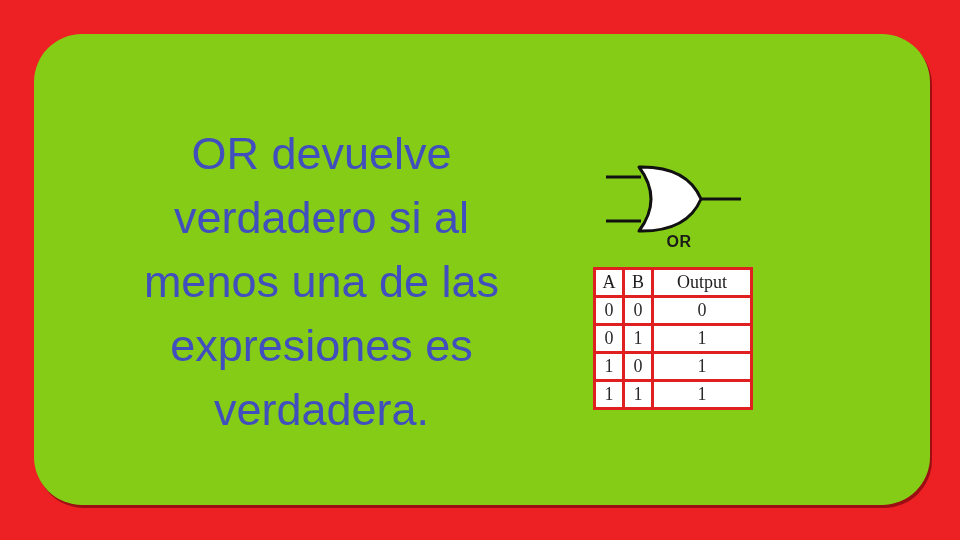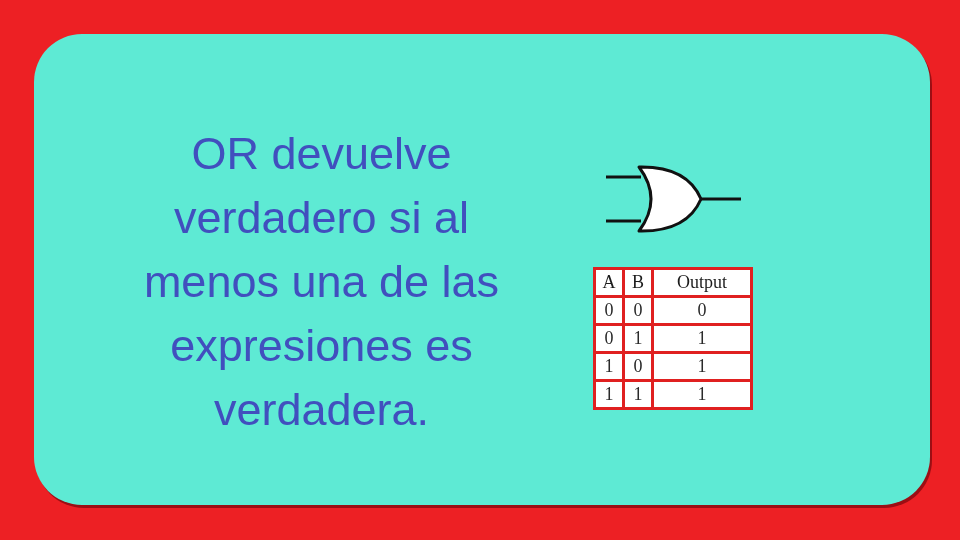--- a/index.html
+++ b/index.html
@@ -20,21 +20,21 @@
     background: #ED2024;
   }
 
   
   #card {
     position: absolute;
     left: 34px;
     top: 34px;
     width: 896px;
     height: 471px;
-    background: #5eead4;
+    background: #84cc16;
     border-radius: 48px;
     box-shadow: 2px 3px 0 0 rgba(90, 0, 8, 0.55);
     box-sizing: border-box;
     overflow: hidden;
   }
 
   
   #text-block {
     position: absolute;
     left: 60px;
@@ -138,20 +138,21 @@
         <line x1="27" y1="31" x2="62" y2="31" stroke="#111111" stroke-width="3"></line>
 
         <line x1="27" y1="75" x2="62" y2="75" stroke="#111111" stroke-width="3"></line>
 
         <path d="M 60 21 Q 84 53 60 85 Q 108 86 122 53 Q 108 20 60 21 Z" fill="#FFFFFF" stroke="#111111" stroke-width="3" stroke-linejoin="round"></path>
 
         <line x1="122" y1="53" x2="162" y2="53" stroke="#111111" stroke-width="3"></line>
       </svg>
     </div>
 
+    <div id="gate-label">OR</div>
 
     <div id="truth-table-wrap">
       <table class="truth-table">
         <tbody>
           <tr class="header-row">
             <td class="col-a">A</td>
             <td class="col-b">B</td>
             <td class="col-out">Output</td>
           </tr>
           <tr>

